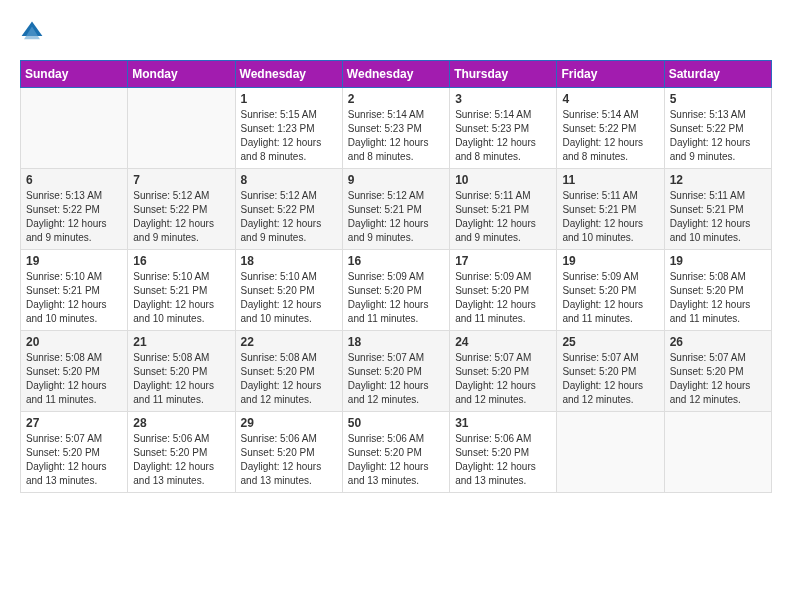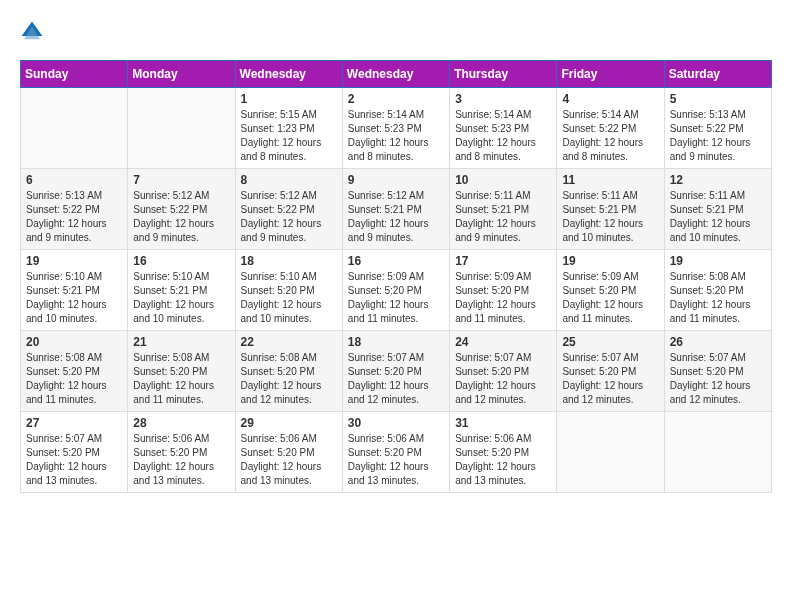--- a/index.html
+++ b/index.html
@@ -303,21 +303,21 @@
 Sunset: 5:20 PM
 Daylight: 12 hours and 13 minutes.</div>
         </td>
         <td>
           <span class="day-number">29</span>
           <div class="day-info" style="white-space: pre-line;">Sunrise: 5:06 AM
 Sunset: 5:20 PM
 Daylight: 12 hours and 13 minutes.</div>
         </td>
         <td>
-          <span class="day-number">30</span>
+          <span class="day-number">50</span>
           <div class="day-info" style="white-space: pre-line;">Sunrise: 5:06 AM
 Sunset: 5:20 PM
 Daylight: 12 hours and 13 minutes.</div>
         </td>
         <td>
           <span class="day-number">31</span>
           <div class="day-info" style="white-space: pre-line;">Sunrise: 5:06 AM
 Sunset: 5:20 PM
 Daylight: 12 hours and 13 minutes.</div>
         </td>

